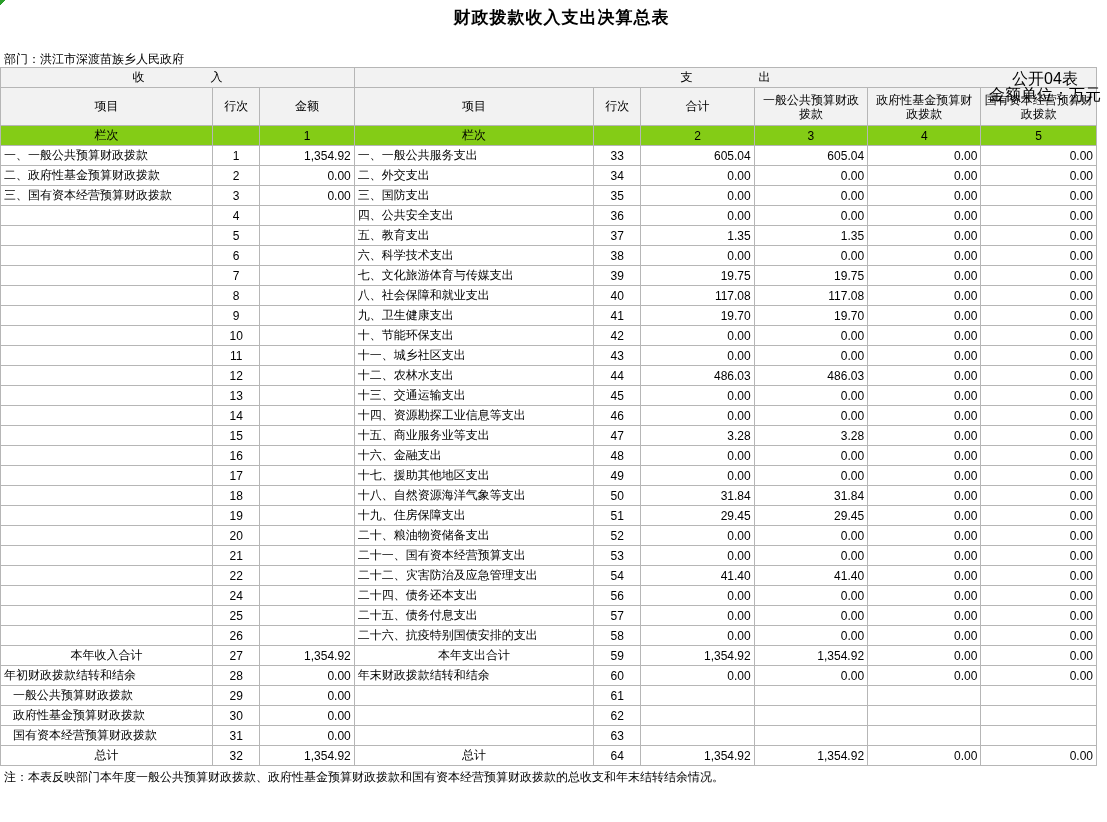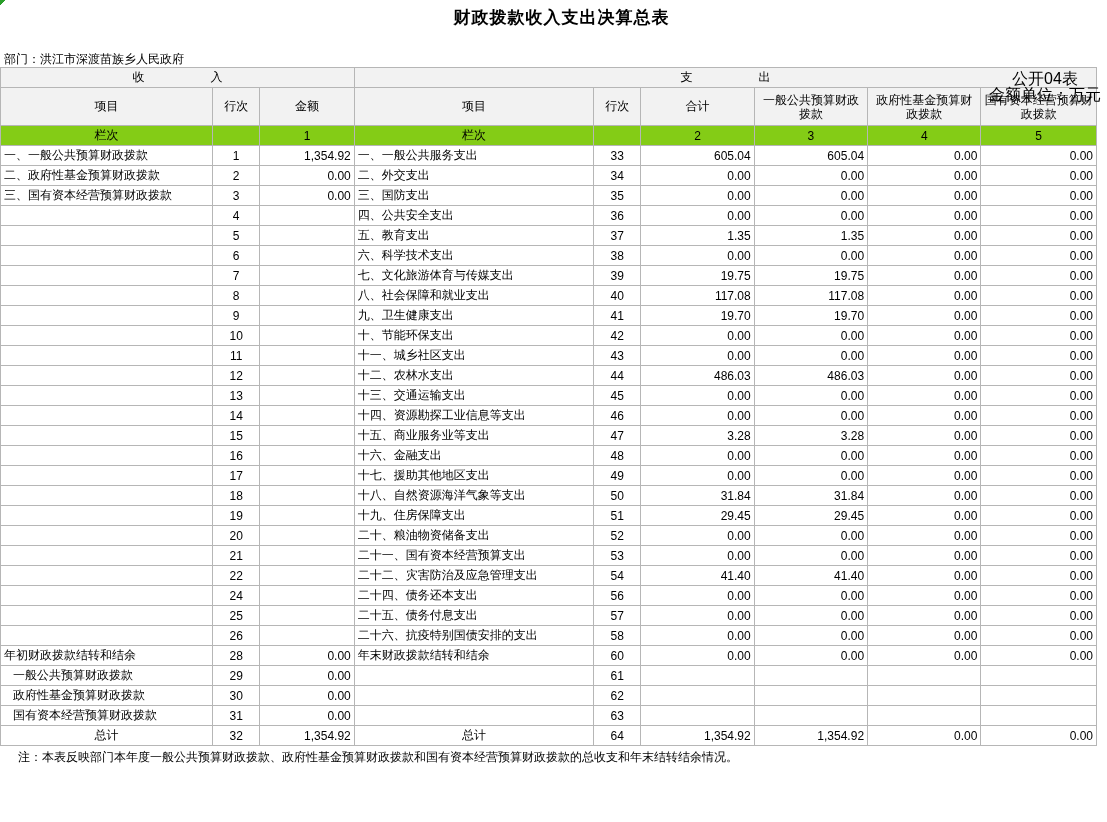--- a/index.html
+++ b/index.html
@@ -96,21 +96,21 @@
   }
   .mark::before {
     content: "";
     position: absolute;
     left: 0;
     top: 0;
     border-left: 5px solid #2a9d2a;
     border-bottom: 5px solid transparent;
   }
   .note {
-    padding: 3px 2px 0 18px;
+    padding: 3px 2px 0 4px;
     font-size: 12px;
   }
   .w-item { width: 202px; }
   .w-line { width: 45px; }
   .w-amt  { width: 90px; }
   .w-item2{ width: 228px; }
   .w-line2{ width: 45px; }
   .w-tot  { width: 108px; }
   .w-gen  { width: 108px; }
   .w-fund { width: 108px; }
@@ -441,20 +441,31 @@
           <td class="ctr mark">26</td>
           <td class="num"></td>
           <td class="lbl">二十六、抗疫特别国债安排的支出</td>
           <td class="ctr mark">58</td>
           <td class="num">0.00</td>
           <td class="num">0.00</td>
           <td class="num">0.00</td>
           <td class="num">0.00</td>
         </tr>
         <tr>
+          <td class="lbl bold ctr">本年收入合计</td>
+          <td class="ctr mark">27</td>
+          <td class="num bold">1,354.92</td>
+          <td class="lbl bold ctr">本年支出合计</td>
+          <td class="ctr mark">59</td>
+          <td class="num bold">1,354.92</td>
+          <td class="num bold">1,354.92</td>
+          <td class="num bold">0.00</td>
+          <td class="num bold">0.00</td>
+        </tr>
+        <tr>
           <td class="lbl">年初财政拨款结转和结余</td>
           <td class="ctr mark">28</td>
           <td class="num">0.00</td>
           <td class="lbl">年末财政拨款结转和结余</td>
           <td class="ctr mark">60</td>
           <td class="num">0.00</td>
           <td class="num">0.00</td>
           <td class="num">0.00</td>
           <td class="num">0.00</td>
         </tr>

